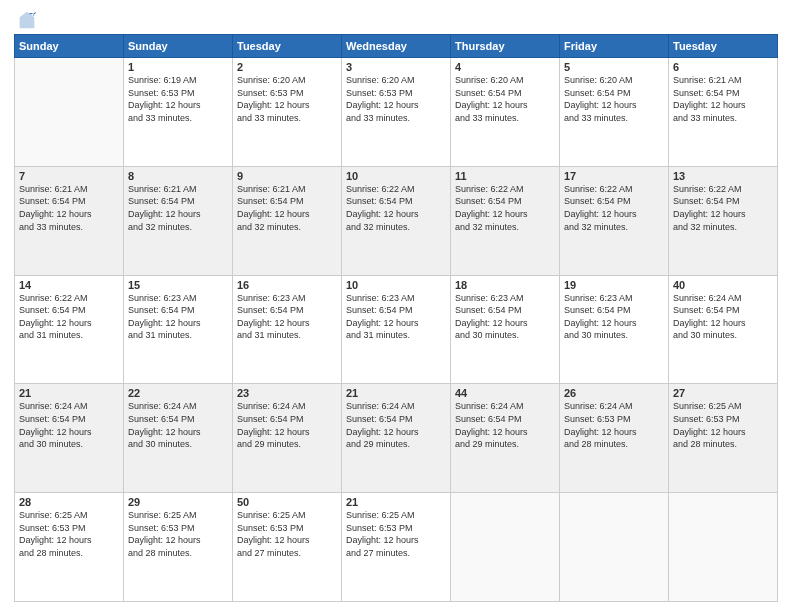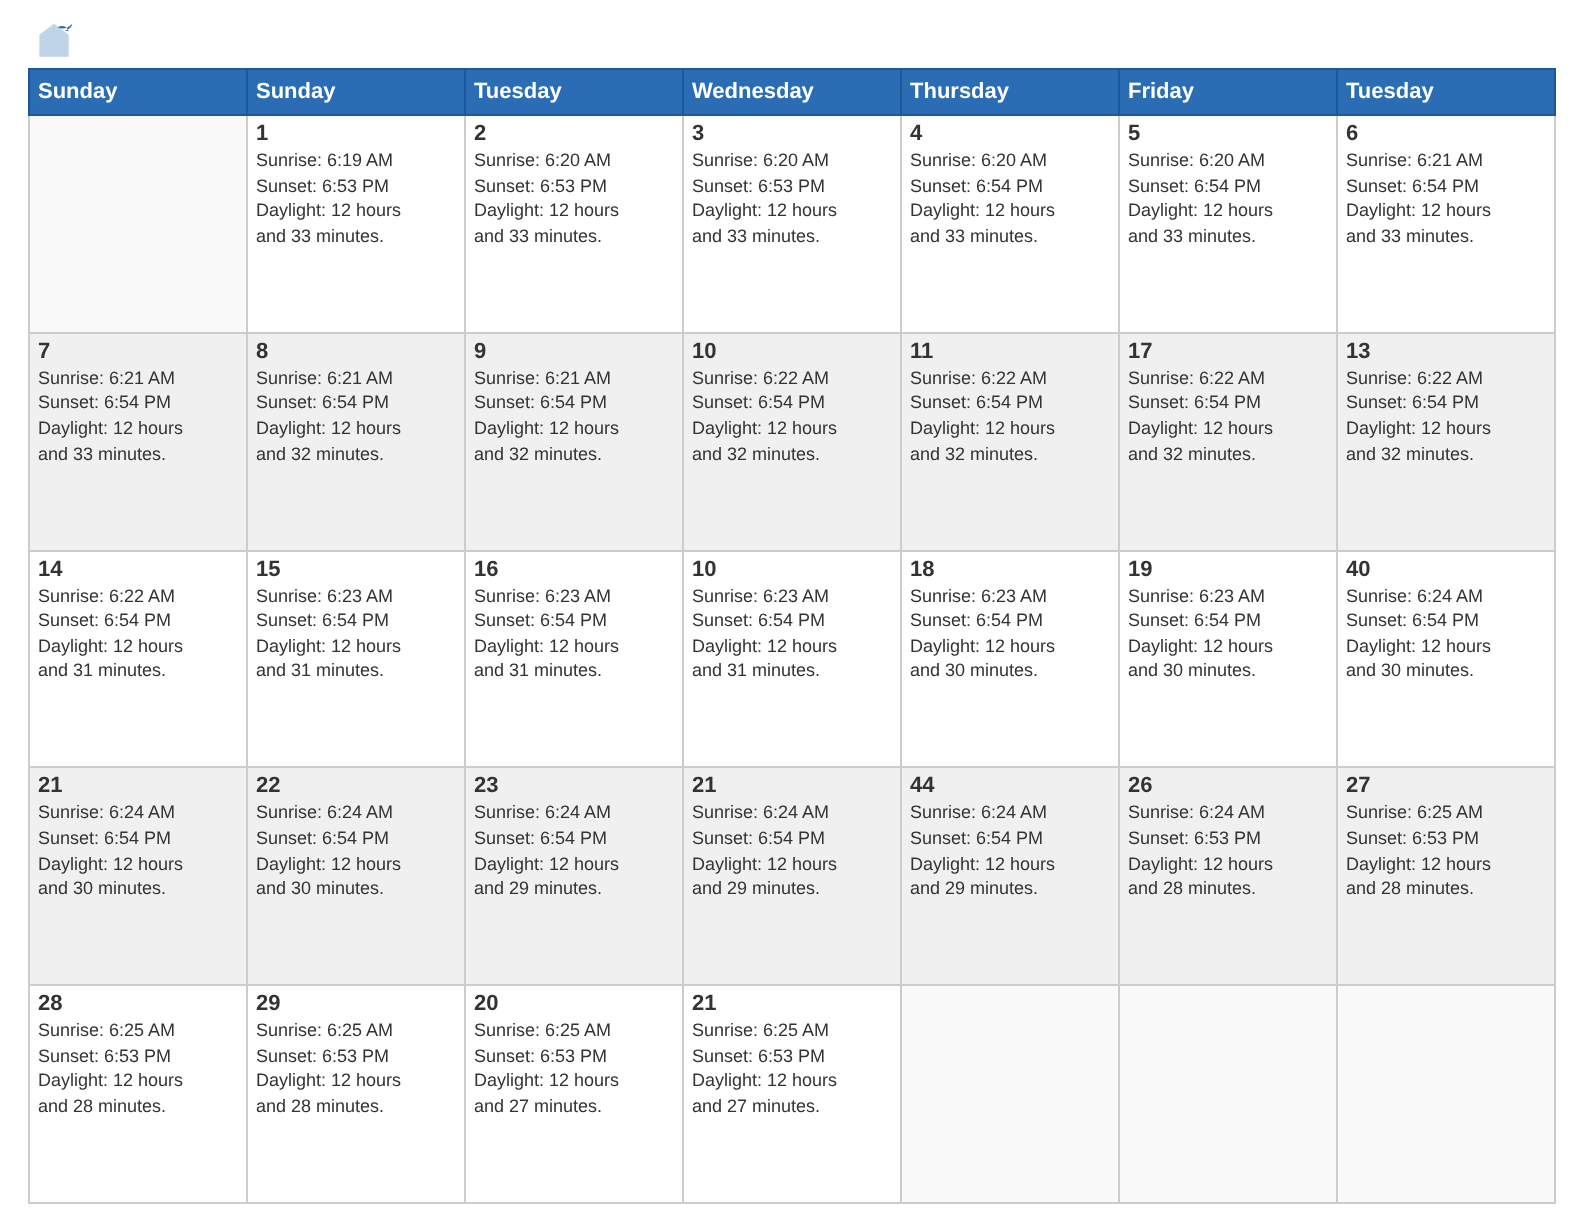--- a/index.html
+++ b/index.html
@@ -345,21 +345,21 @@
 and 28 minutes.</div>
           </td>
           <td>
             <span class="day-number">29</span>
             <div class="day-info" style="white-space: pre-line;">Sunrise: 6:25 AM
 Sunset: 6:53 PM
 Daylight: 12 hours
 and 28 minutes.</div>
           </td>
           <td>
-            <span class="day-number">20</span>
+            <span class="day-number">50</span>
             <div class="day-info" style="white-space: pre-line;">Sunrise: 6:25 AM
 Sunset: 6:53 PM
 Daylight: 12 hours
 and 27 minutes.</div>
           </td>
           <td>
             <span class="day-number">21</span>
             <div class="day-info" style="white-space: pre-line;">Sunrise: 6:25 AM
 Sunset: 6:53 PM
 Daylight: 12 hours

